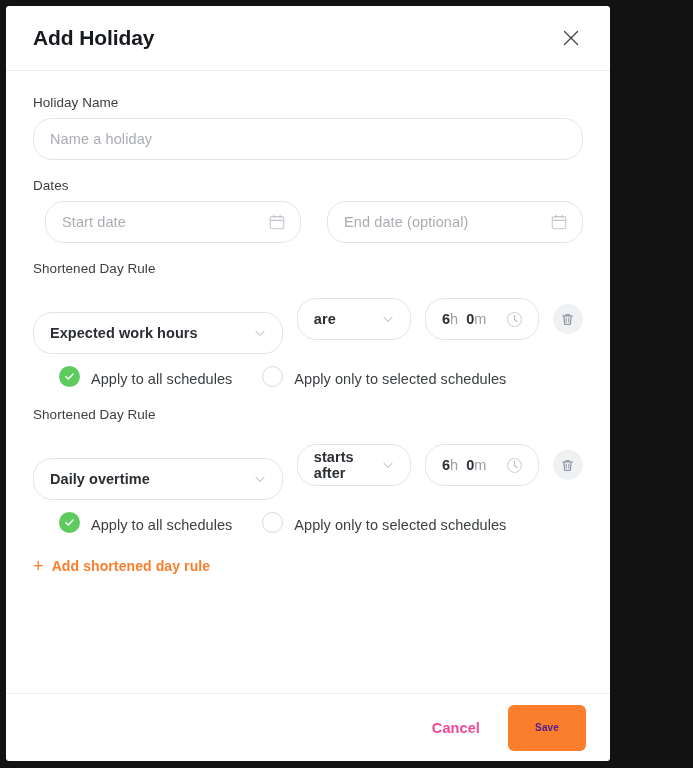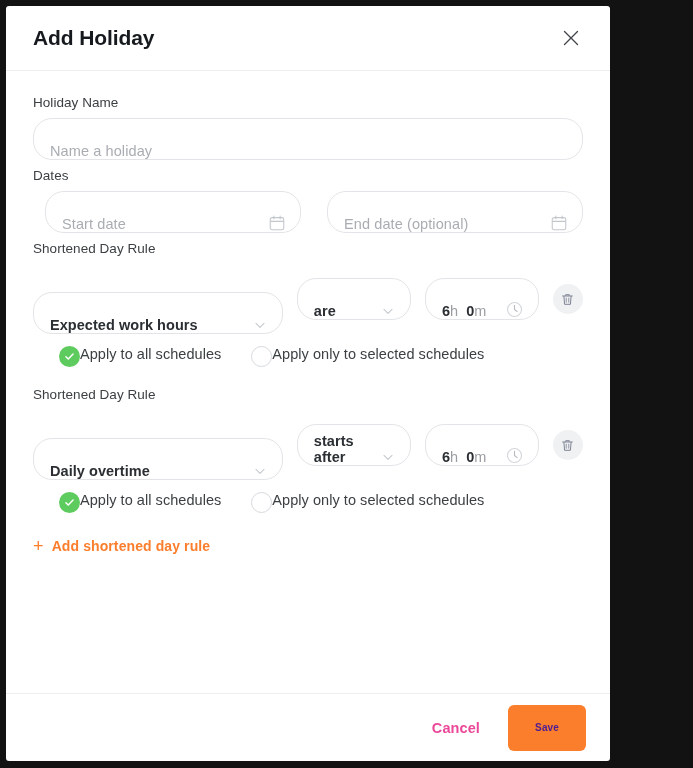--- a/index.html
+++ b/index.html
@@ -66,28 +66,28 @@
     color: #3c4043;
     margin-bottom: 8px;
     letter-spacing: 0.05px;
   }
 
   .input-box {
     height: 42px;
     border: 1px solid #e2e4e7;
     border-radius: 19px;
     display: flex;
-    align-items: flex-end;
+    align-items: center;
     padding: 0 14px 0 16px;
     background: #fff;
     font-size: 14.5px;
   }
   .placeholder { color: #a9adb2; letter-spacing: 0.1px; }
 
-  .row-gap-1 { margin-bottom: 8px; }
+  .row-gap-1 { margin-bottom: 18px; }
 
   .dates-row { display: flex; gap: 14px; }
   .dates-row > div { flex: 1 1 0; padding-left: 12px; }
 
   .date-box { justify-content: space-between; }
 
   .cal-icon, .clock-icon, .chev-icon { flex: 0 0 auto; display:flex; }
 
   
   .rule-row {
@@ -119,21 +119,21 @@
     flex: 0 0 30px;
   }
 
   
   .radio-row {
     display: flex;
     align-items: center;
     margin: 12px 0 0 26px;
     gap: 10px;
   }
-  .radio-item { display: flex; align-items: flex-start; cursor: pointer; }
+  .radio-item { display: flex; align-items: flex-end; gap: 11px; cursor: pointer; }
   .radio-item + .radio-item { margin-left: 20px; }
   .radio-label { font-size: 14.5px; color: #3c4043; letter-spacing: 0.05px; }
 
   .radio-on {
     width: 21px; height: 21px; border-radius: 50%;
     background: #5ecb5e;
     display: flex; align-items: center; justify-content: center;
     flex: 0 0 21px;
   }
   .radio-off {

